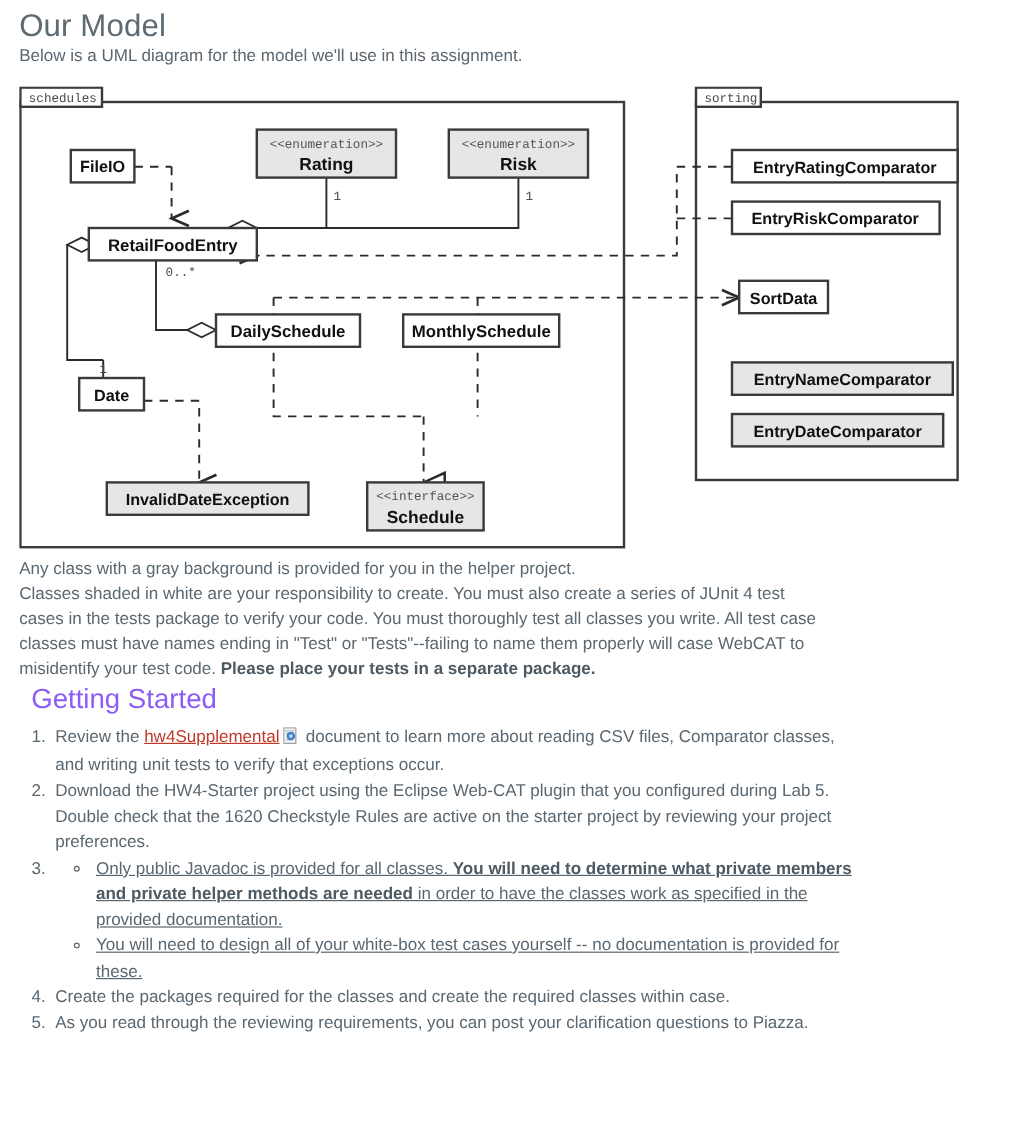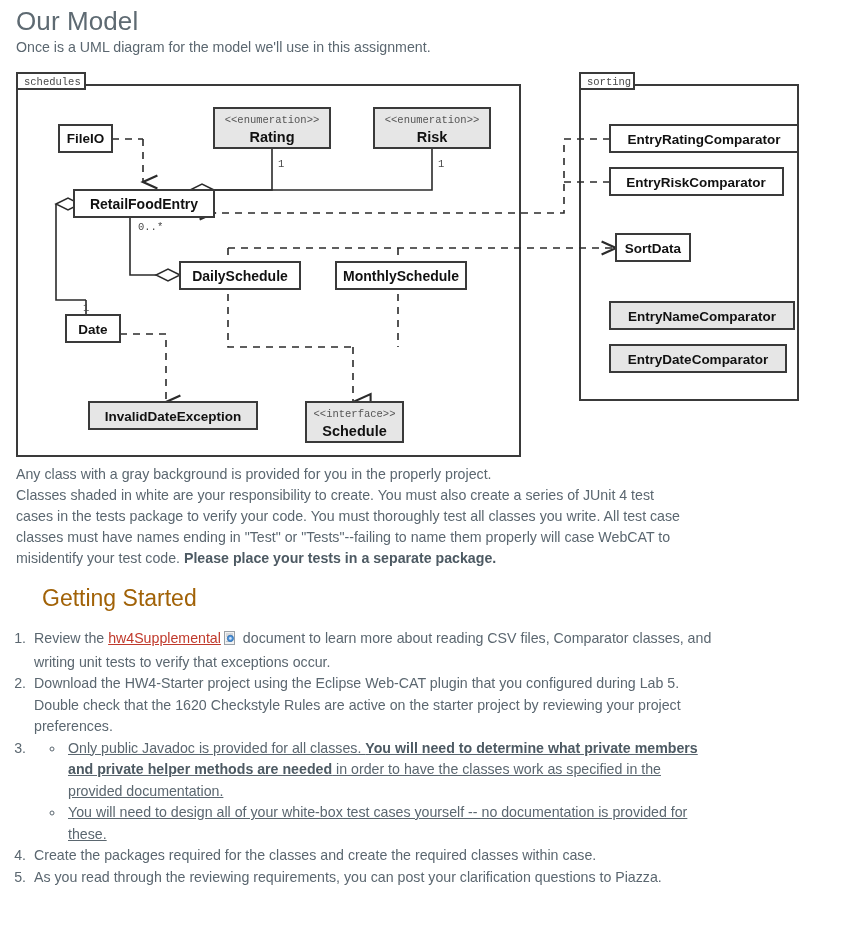--- a/index.html
+++ b/index.html
@@ -25,22 +25,22 @@
     font-size: 26px;
     font-weight: 400;
     color: #5e6a72;
     margin: 0;
     padding: 6px 0 0 16px;
     letter-spacing: .1px;
   }
   h2.section-title {
     font-size: 23px;
     font-weight: 400;
-    color: #a16207;
-    margin: 16px;
+    color: #8b5cf6;
+    margin: 0;
     padding: 0 0 0 26px;
   }
   p.body-text {
     font-size: 14.2px;
     line-height: 21px;
     color: #5b6770;
     margin: 0;
     padding: 0 22px 0 16px;
   }
   .intro-line { padding-top: 17px; }
@@ -53,21 +53,21 @@
     height: 392px;
   }
   .uml-wrap svg { display: block; }
 
   
   .after-diagram { margin-top: 18px; }
   .para-2 { margin-top: 19px; }
   .getting-started { margin-top: 20px; }
 
   ol.steps {
-    margin: 8px 0 0 0;
+    margin: 8px 0 0 12px;
     padding-left: 30px;
     font-size: 14.2px;
     line-height: 21.5px;
     color: #5b6770;
   }
   ol.steps > li {
     margin-bottom: 0px;
     padding-left: 4px;
   }
   ul.substeps {
@@ -88,21 +88,21 @@
     margin: 0 2px 0 3px;
   }
 </style>
 </head>
 <body>
 
 <div class="page">
 
   <h1 class="section-title">Our Model</h1>
 
-  <p class="body-text intro-line">Once is a UML diagram for the model we'll use in this assignment.</p>
+  <p class="body-text intro-line">Below is a UML diagram for the model we'll use in this assignment.</p>
 
   <div class="uml-wrap">
     <svg width="820" height="392" viewBox="0 0 820 392" xmlns="http://www.w3.org/2000/svg">
       <defs>
         <marker id="openArrow" markerWidth="12" markerHeight="12" refX="10" refY="5" orient="auto">
           <path d="M1,1 L10,5 L1,9" fill="none" stroke="#2b2b2b" stroke-width="1.4"></path>
         </marker>
         <marker id="openArrowL" markerWidth="12" markerHeight="12" refX="2" refY="5" orient="auto">
           <path d="M11,1 L2,5 L11,9" fill="none" stroke="#2b2b2b" stroke-width="1.4"></path>
         </marker>
@@ -232,21 +232,21 @@
       </g>
 
       <g>
         <rect x="594" y="273" width="176" height="27" fill="#e6e6e6" stroke="#3a3a3a" stroke-width="2"></rect>
         <text x="682" y="292" text-anchor="middle" font-family="'Liberation Sans', sans-serif" font-size="13.5" font-weight="700" fill="#111111">EntryDateComparator</text>
       </g>
 
     </svg>
   </div>
 
-  <p class="body-text after-diagram">Any class with a gray background is provided for you in the properly project.</p>
+  <p class="body-text after-diagram">Any class with a gray background is provided for you in the helper project.</p>
 
   <p class="body-text para-2">
     <span>Classes shaded in white are your responsibility to create.  You must also create a series of JUnit 4 test cases in the tests package to verify your code.  You must thoroughly test all classes you write. All test case classes must have names ending in "Test" or "Tests"--failing to name them properly will case WebCAT to misidentify your test code. </span><b>Please place your tests in a separate package.</b>
   </p>
 
   <h2 class="section-title getting-started">Getting Started</h2>
 
   <ol class="steps">
 
     <li>

